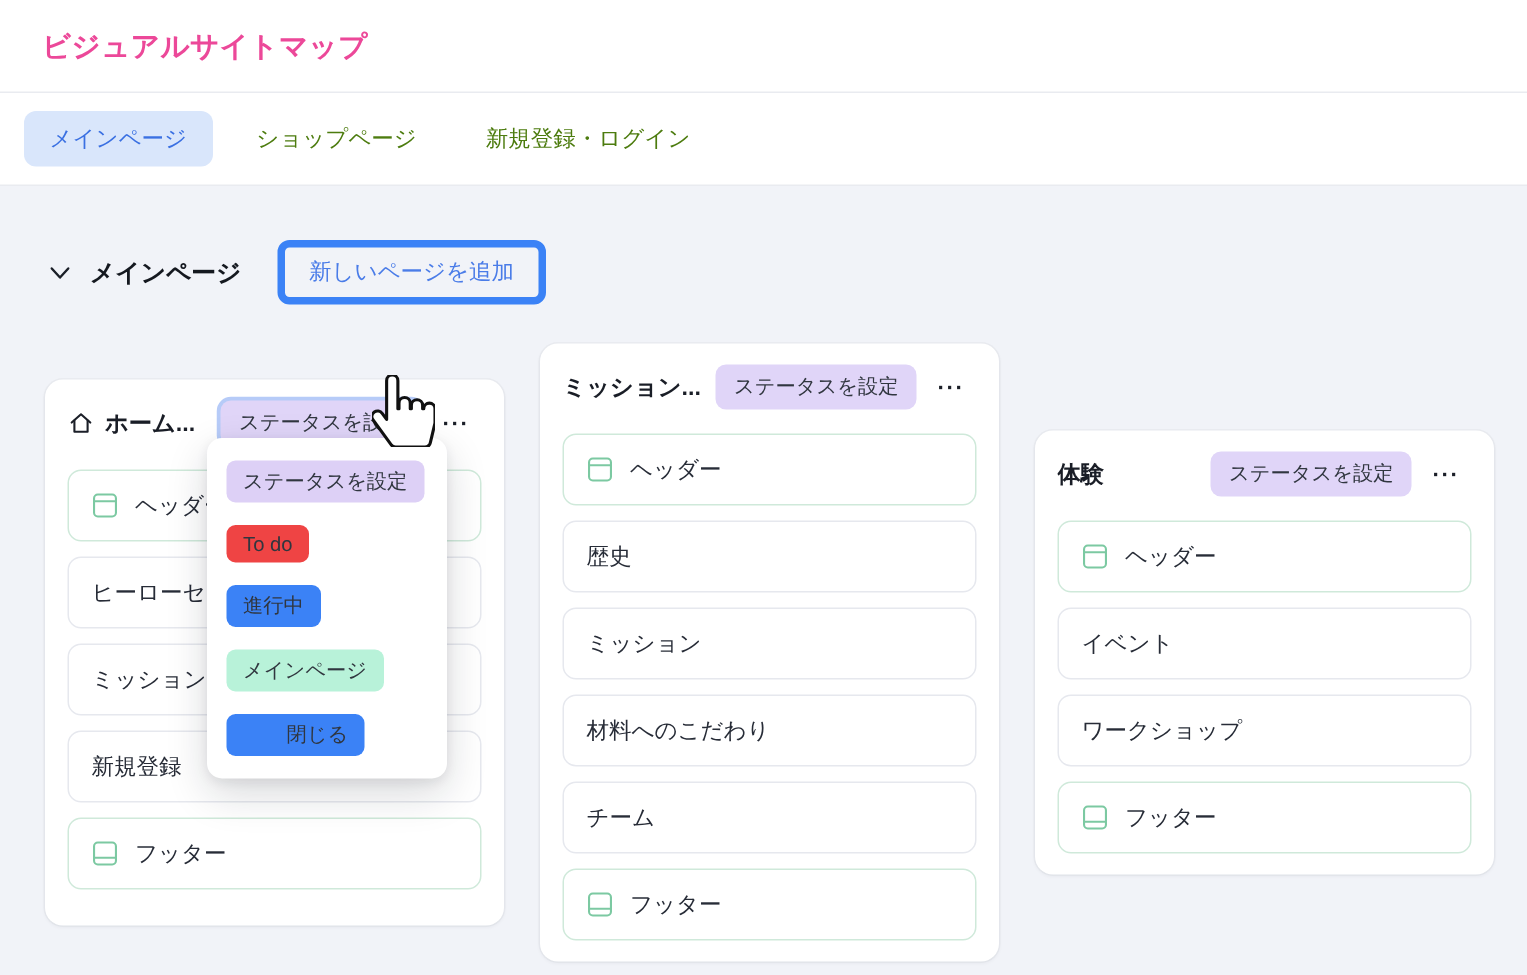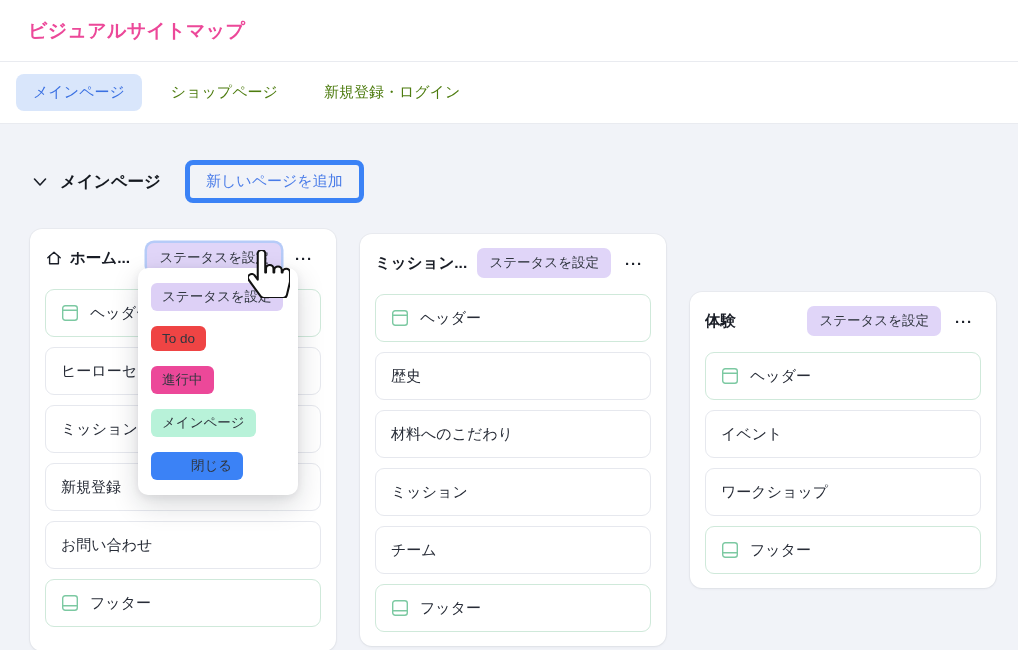--- a/index.html
+++ b/index.html
@@ -50,21 +50,21 @@
 
   .dropdown { position:absolute; left:108px; top:39px; width:160px; background:#fff;
               border-radius:10px; padding:15px 13px;
               box-shadow:0 10px 28px rgba(20,25,40,.16), 0 2px 8px rgba(20,25,40,.08);
               display:flex; flex-direction:column; align-items:flex-start; gap:15px;
               z-index:5; }
   .opt { padding:5px 11px; border-radius:6px; font-size:13.5px; color:#30363f;
          white-space:nowrap; max-width:134px; overflow:hidden; cursor:pointer; }
   .opt-0 { background:#ddd0f6; }
   .opt-1 { background:#ef4444; }
-  .opt-2 { background:#ec4899; }
+  .opt-2 { background:#3b82f6; }
   .opt-3 { background:#b8f2d9; }
   .opt-4 { background:#3b82f6;padding-left:40px; }
 
   .cursor { position:absolute; left:248px; top:250px; z-index:20; pointer-events:none; }
   svg { display:block; }
 </style>
 </head>
 <body>
 
 <div class="topbar">
@@ -113,23 +113,20 @@
       </div>
       <div class="item">
         <span>ヒーローセクション</span>
       </div>
       <div class="item">
         <span>ミッション</span>
       </div>
       <div class="item">
         <span>新規登録</span>
       </div>
-      <div class="item">
-        <span>お問い合わせ</span>
-      </div>
       <div class="item green">
         <svg width="18" height="18" viewBox="0 0 18 18" fill="none" stroke="#7cc9a2" stroke-width="1.4">
             <rect x="1.7" y="1.7" width="14.6" height="14.6" rx="2.5"></rect>
             <line x1="1.7" y1="11.8" x2="16.3" y2="11.8"></line>
           </svg>
         <span>フッター</span>
       </div>
 
       <div class="dropdown">
         <span class="opt opt-0">ステータスを設定</span>
@@ -153,24 +150,24 @@
         <svg width="18" height="18" viewBox="0 0 18 18" fill="none" stroke="#7cc9a2" stroke-width="1.4">
             <rect x="1.7" y="1.7" width="14.6" height="14.6" rx="2.5"></rect>
             <line x1="1.7" y1="6.2" x2="16.3" y2="6.2"></line>
           </svg>
         <span>ヘッダー</span>
       </div>
       <div class="item">
         <span>歴史</span>
       </div>
       <div class="item">
+        <span>ミッション</span>
+      </div>
+      <div class="item">
         <span>材料へのこだわり</span>
-      </div>
-      <div class="item">
-        <span>ミッション</span>
       </div>
       <div class="item">
         <span>チーム</span>
       </div>
       <div class="item green">
         <svg width="18" height="18" viewBox="0 0 18 18" fill="none" stroke="#7cc9a2" stroke-width="1.4">
             <rect x="1.7" y="1.7" width="14.6" height="14.6" rx="2.5"></rect>
             <line x1="1.7" y1="11.8" x2="16.3" y2="11.8"></line>
           </svg>
         <span>フッター</span>

